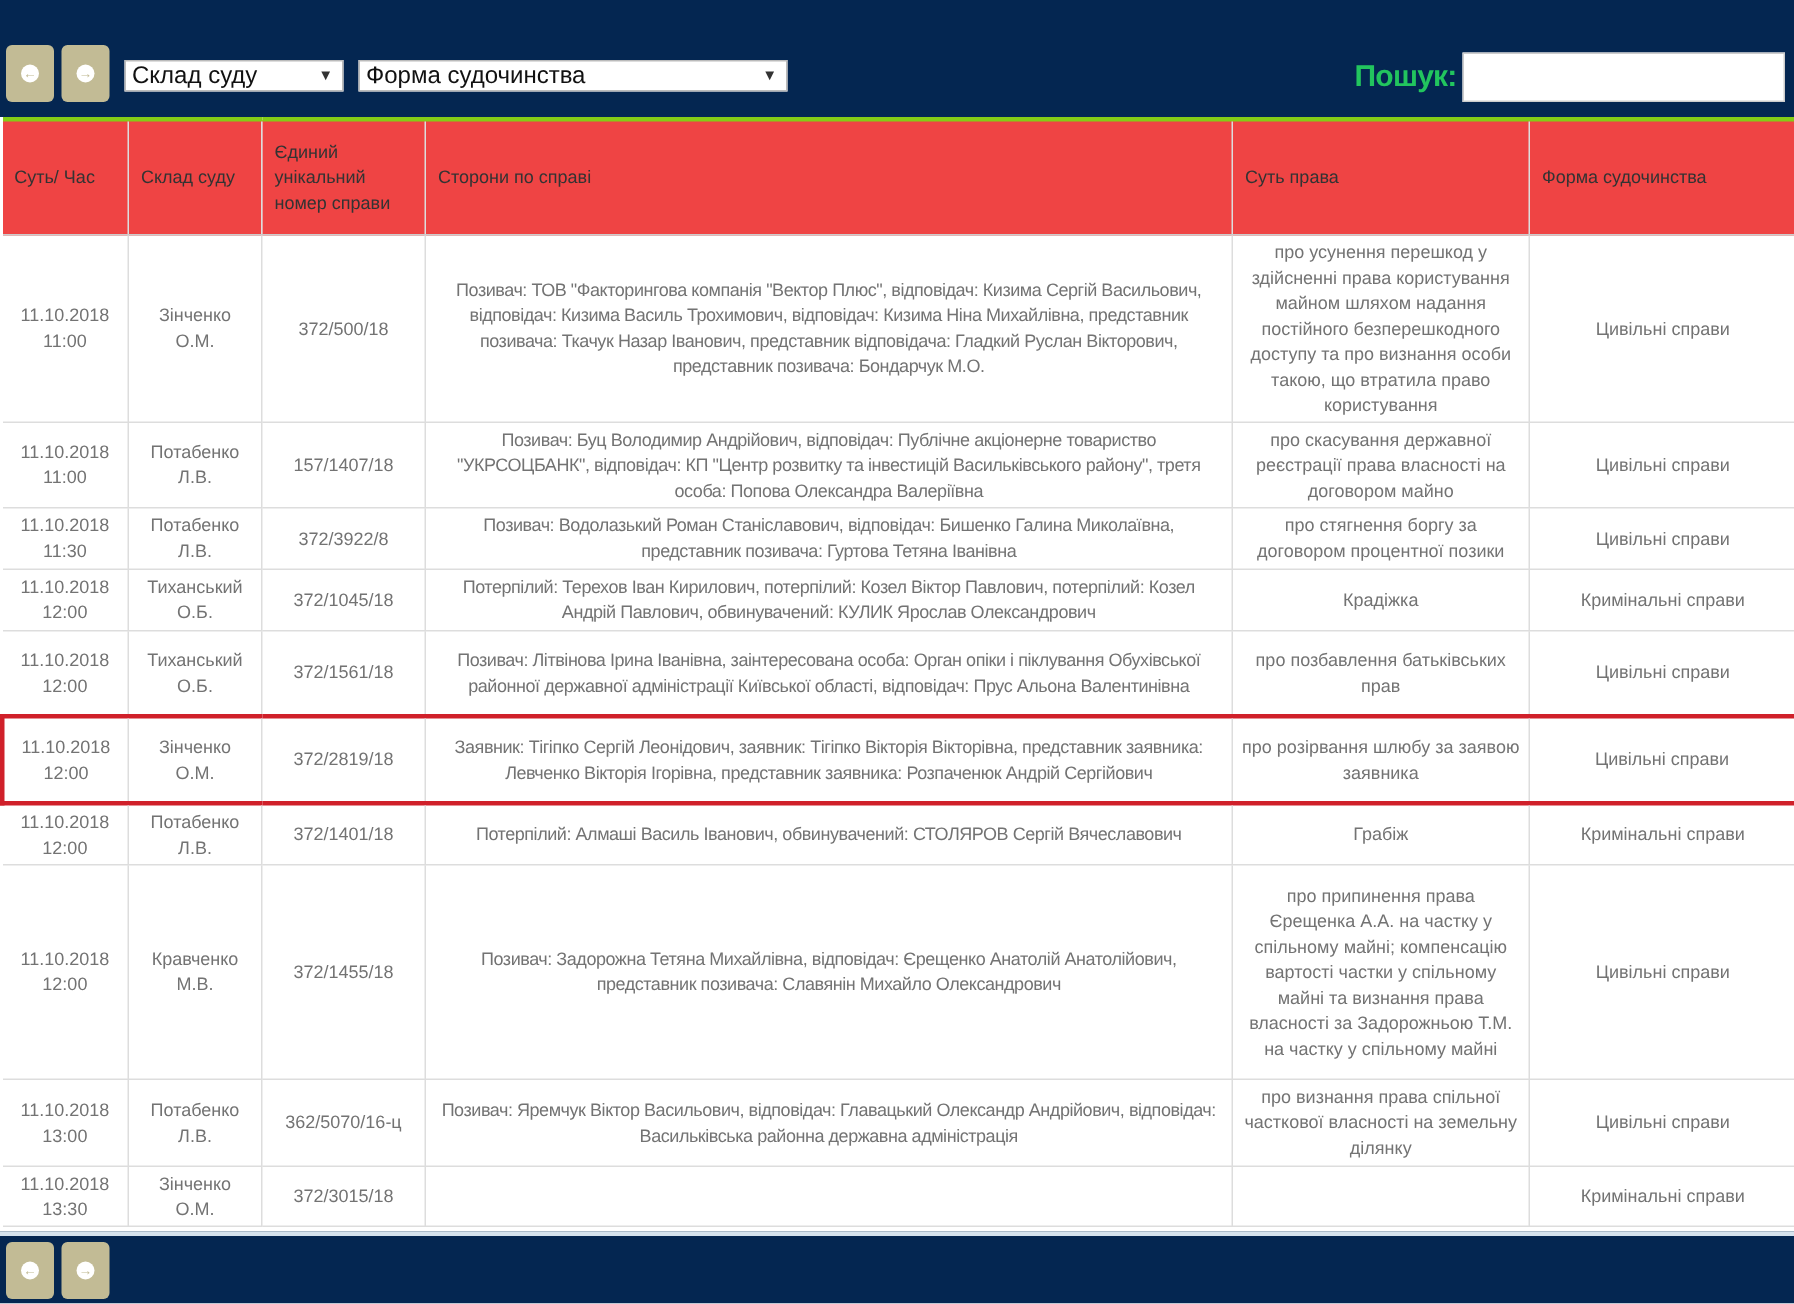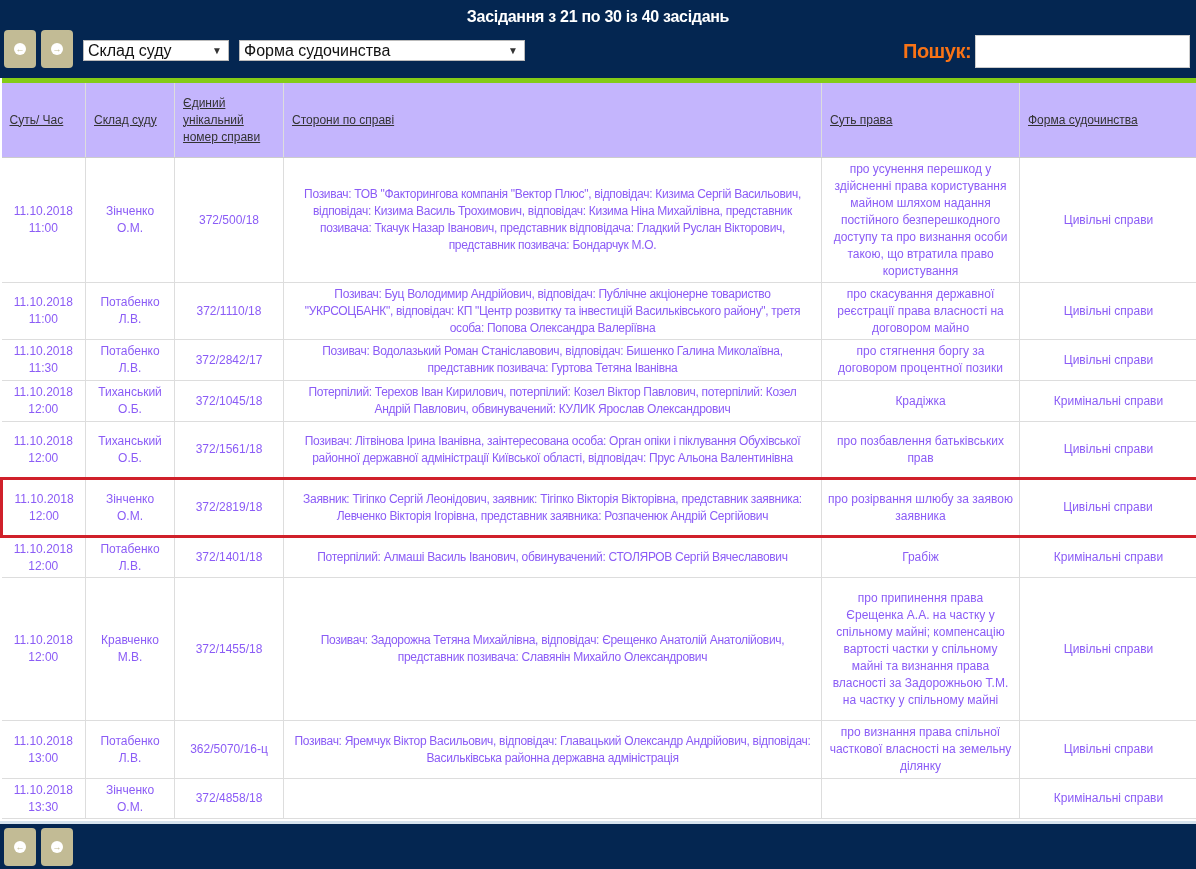--- a/index.html
+++ b/index.html
@@ -27,64 +27,63 @@
       font-size: 9px; line-height: 16px; color: #c2bb95; font-weight: bold;
     }
     .select {
       position: absolute; height: 21px; background: #fff; border: 1px solid #bbb;
       font-size: 16px; color: #111; padding-left: 4px; line-height: 20px; cursor: pointer;
     }
     .select .arrow {
       position: absolute; right: 6px; top: 0; font-size: 10px; color: #333;
     }
     .search-label {
-      position: absolute; left: 903px; top: 40px; color: #f97316; font-weight: bold;
+      position: absolute; left: 903px; top: 40px; color: #22c55e; font-weight: bold;
       font-size: 20px; letter-spacing: -0.5px;
     }
     .search-input {
       position: absolute; left: 975px; top: 35px; width: 215px; height: 33px;
       background: #fff; border: 1px solid #ccc; font-size: 14px; padding: 0 6px;
       font-family: "Liberation Sans", sans-serif;
     }
 
     .table-wrap {
       position: absolute; left: 0; top: 78px; width: 1196px;
     }
     table {
       border-collapse: collapse; width: 1196px; table-layout: fixed;
       font-size: 12px; color: #333;
     }
     thead th {
-      background: #c4b5fd; font-weight: normal; text-align: left;
+      background: #ef4444; font-weight: normal; text-align: left;
       vertical-align: middle; padding: 0 8px; height: 77px;
       border-right: 1px solid #ddd; border-bottom: 1px solid #ccc;
-      border-top: 5px solid #84cc16; line-height: 17px;
-      font-family: "Liberation Sans", sans-serif; font-size: 12px; text-decoration: underline;
+      border-top: 3px solid #84cc16; line-height: 17px;
+      font-family: "Liberation Sans", sans-serif; font-size: 12px;
     }
     tbody td {
       text-align: center; vertical-align: middle; padding: 2px 6px;
       border-right: 1px solid #ddd; border-bottom: 1px solid #ddd;
-      line-height: 17px; font-size: 12px; color: #8b5cf6;
+      line-height: 17px; font-size: 12px; color: #737373;
     }
     td.c-parties, td.c-case { font-size: 12px; }
     td.narrow { letter-spacing: -0.3px; }
     tr.highlight td { border-top: 3px solid #d0202a; border-bottom: 3px solid #d0202a; }
     tr.highlight td:first-child { border-left: 3px solid #d0202a; }
     tr.highlight td:last-child { border-right: 3px solid #d0202a; }
 
     .bottom-bar {
       position: absolute; left: 0; top: 821px; width: 1196px; height: 48px;
       background: #042651; border-top: 3px solid #d6e3ee;
     }
   </style>
 </head>
 <body>
 
 <div class="top-bar">
-  <div class="top-title">Засідання з 21 по 30 із 40 засідань</div>
 
   <div class="nav-btn" style="left:4px; top:30px;">
     <div class="circ">
         <span>←</span>
       </div>
   </div>
   <div class="nav-btn" style="left:41px; top:30px;">
     <div class="circ">
         <span>→</span>
       </div>
@@ -128,29 +127,29 @@
         <td><span>11.10.2018</span><br><span>11:00</span></td>
         <td>Зінченко О.М.</td>
         <td>372/500/18</td>
         <td class="c-parties narrow">Позивач: ТОВ "Факторингова компанія "Вектор Плюс", відповідач: Кизима Сергій Васильович, відповідач: Кизима Василь Трохимович, відповідач: Кизима Ніна Михайлівна, представник позивача: Ткачук Назар Іванович, представник відповідача: Гладкий Руслан Вікторович, представник позивача: Бондарчук М.О.</td>
         <td>про усунення перешкод у здійсненні права користування майном шляхом надання постійного безперешкодного доступу та про визнання особи такою, що втратила право користування</td>
         <td>Цивільні справи</td>
       </tr>
       <tr style="height:57px;">
         <td><span>11.10.2018</span><br><span>11:00</span></td>
         <td>Потабенко Л.В.</td>
-        <td>372/1110/18</td>
+        <td>157/1407/18</td>
         <td class="c-parties narrow">Позивач: Буц Володимир Андрійович, відповідач: Публічне акціонерне товариство "УКРСОЦБАНК", відповідач: КП "Центр розвитку та інвестицій Васильківського району", третя особа: Попова Олександра Валеріївна</td>
         <td>про скасування державної реєстрації права власності на договором майно</td>
         <td>Цивільні справи</td>
       </tr>
       <tr style="height:41px;">
         <td><span>11.10.2018</span><br><span>11:30</span></td>
         <td>Потабенко Л.В.</td>
-        <td>372/2842/17</td>
+        <td>372/3922/8</td>
         <td class="c-parties narrow">Позивач: Водолазький Роман Станіславович, відповідач: Бишенко Галина Миколаївна, представник позивача: Гуртова Тетяна Іванівна</td>
         <td>про стягнення боргу за договором процентної позики</td>
         <td>Цивільні справи</td>
       </tr>
       <tr style="height:41px;">
         <td><span>11.10.2018</span><br><span>12:00</span></td>
         <td>Тиханський О.Б.</td>
         <td>372/1045/18</td>
         <td class="c-parties narrow">Потерпілий: Терехов Іван Кирилович, потерпілий: Козел Віктор Павлович, потерпілий: Козел Андрій Павлович, обвинувачений: КУЛИК Ярослав Олександрович</td>
         <td>Крадіжка</td>
@@ -192,21 +191,21 @@
         <td><span>11.10.2018</span><br><span>13:00</span></td>
         <td>Потабенко Л.В.</td>
         <td>362/5070/16-ц</td>
         <td class="c-parties narrow">Позивач: Яремчук Віктор Васильович, відповідач: Главацький Олександр Андрійович, відповідач: Васильківська районна державна адміністрація</td>
         <td>про визнання права спільної часткової власності на земельну ділянку</td>
         <td>Цивільні справи</td>
       </tr>
       <tr style="height:40px;">
         <td><span>11.10.2018</span><br><span>13:30</span></td>
         <td>Зінченко О.М.</td>
-        <td>372/4858/18</td>
+        <td>372/3015/18</td>
         <td class="c-parties narrow"></td>
         <td></td>
         <td>Кримінальні справи</td>
       </tr>
     </tbody>
   </table>
 </div>
 
 <div class="bottom-bar">
   <div class="nav-btn" style="left:4px; top:4px;">

